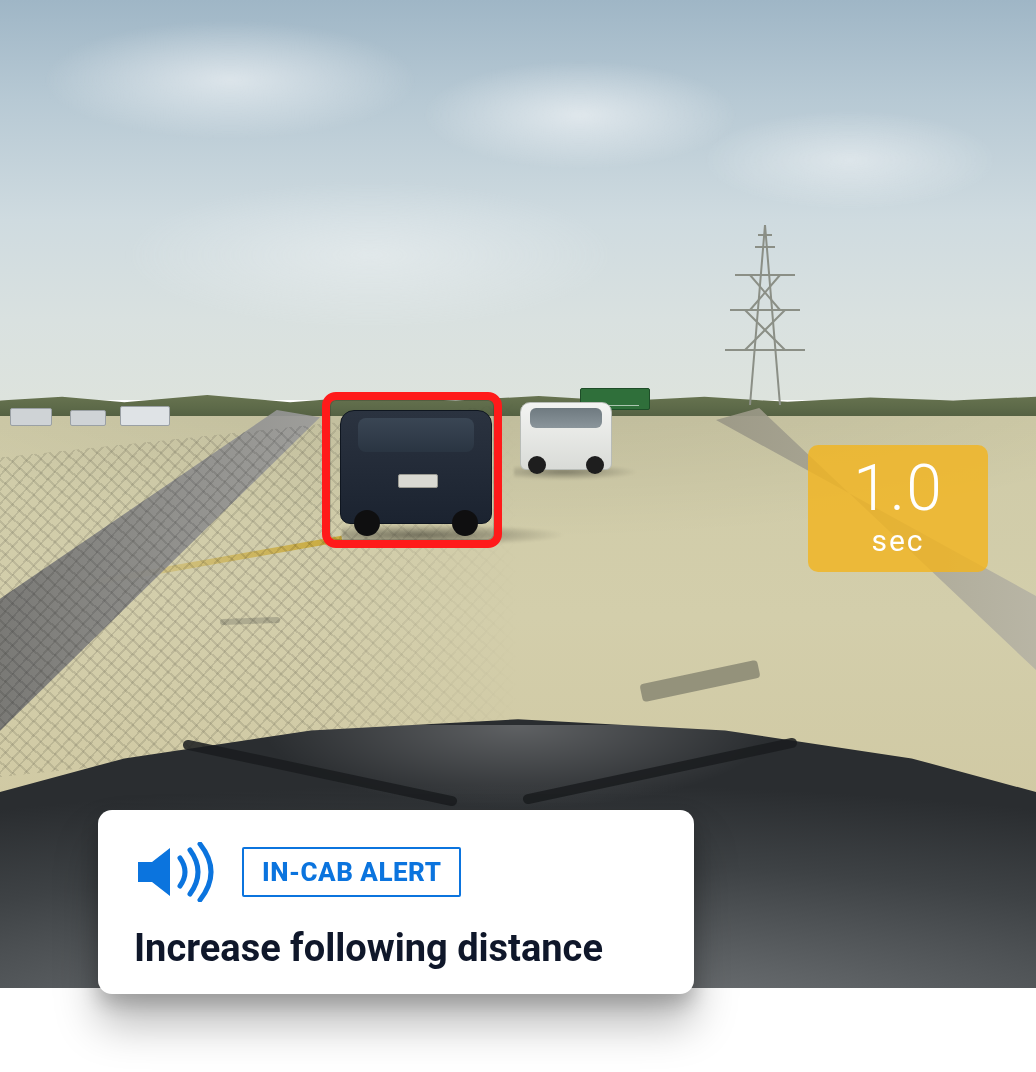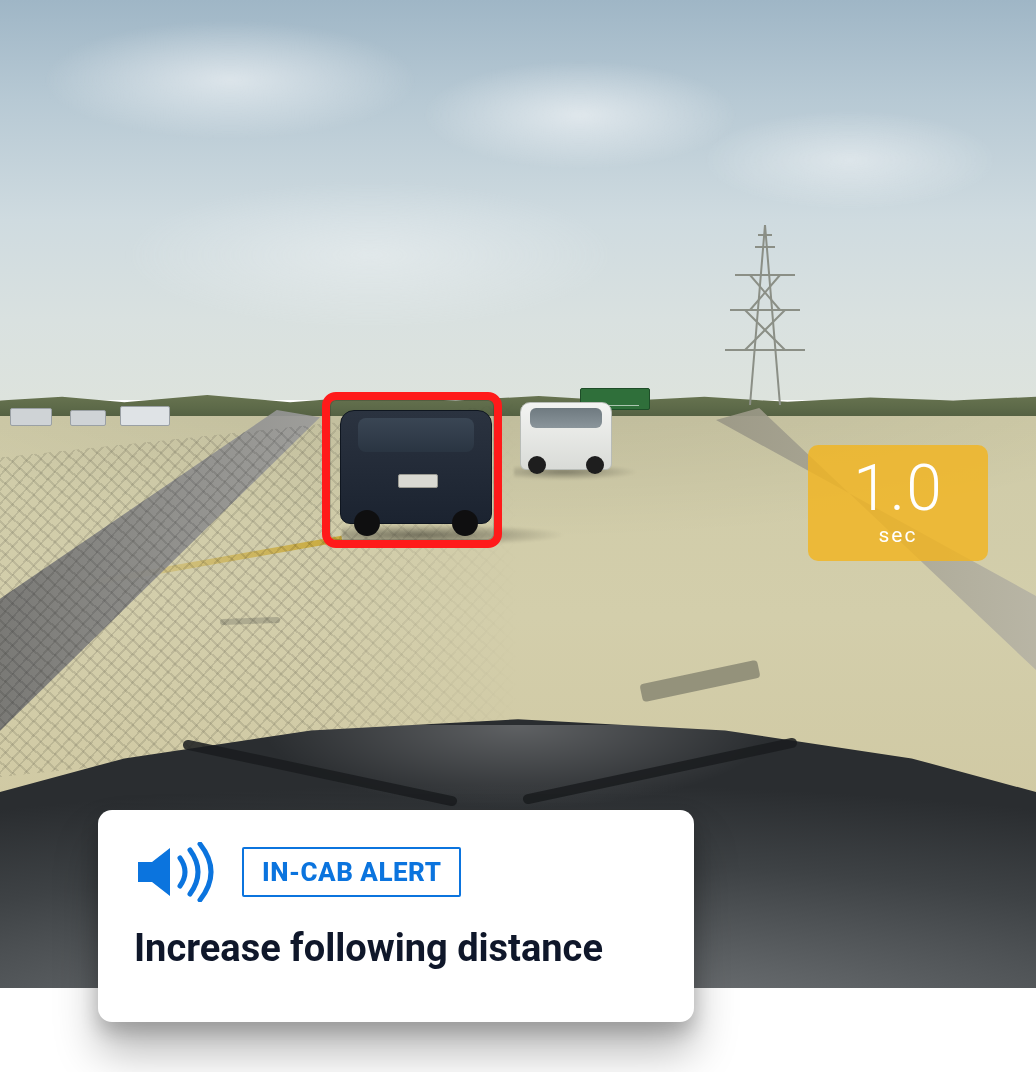--- a/index.html
+++ b/index.html
@@ -273,34 +273,34 @@
     background: rgba(241, 180, 32, 0.82);
     border-radius: 10px;
   }
   .time-badge .value {
     font-weight: 300;
     font-size: 64px;
     line-height: 1;
     letter-spacing: 1px;
   }
   .time-badge .unit {
-    font-size: 21px;
+    font-size: 30px;
     margin-top: 2px;
     letter-spacing: 2px;
   }
 
   
   .alert-card {
     position: absolute;
     left: 98px;
     top: 810px;
     width: 596px;
     background: #ffffff;
     border-radius: 14px;
-    padding: 32px 34px 52px 36px;
+    padding: 32px 34px 24px 36px;
     box-shadow:
       0 30px 44px rgba(0,0,0,.28),
       0 10px 18px rgba(0,0,0,.18);
   }
   .alert-top {
     display: flex;
     align-items: center;
     gap: 24px;
   }
   .speaker-icon { width: 84px; height: 60px; display:block; color:#0b74de; }

